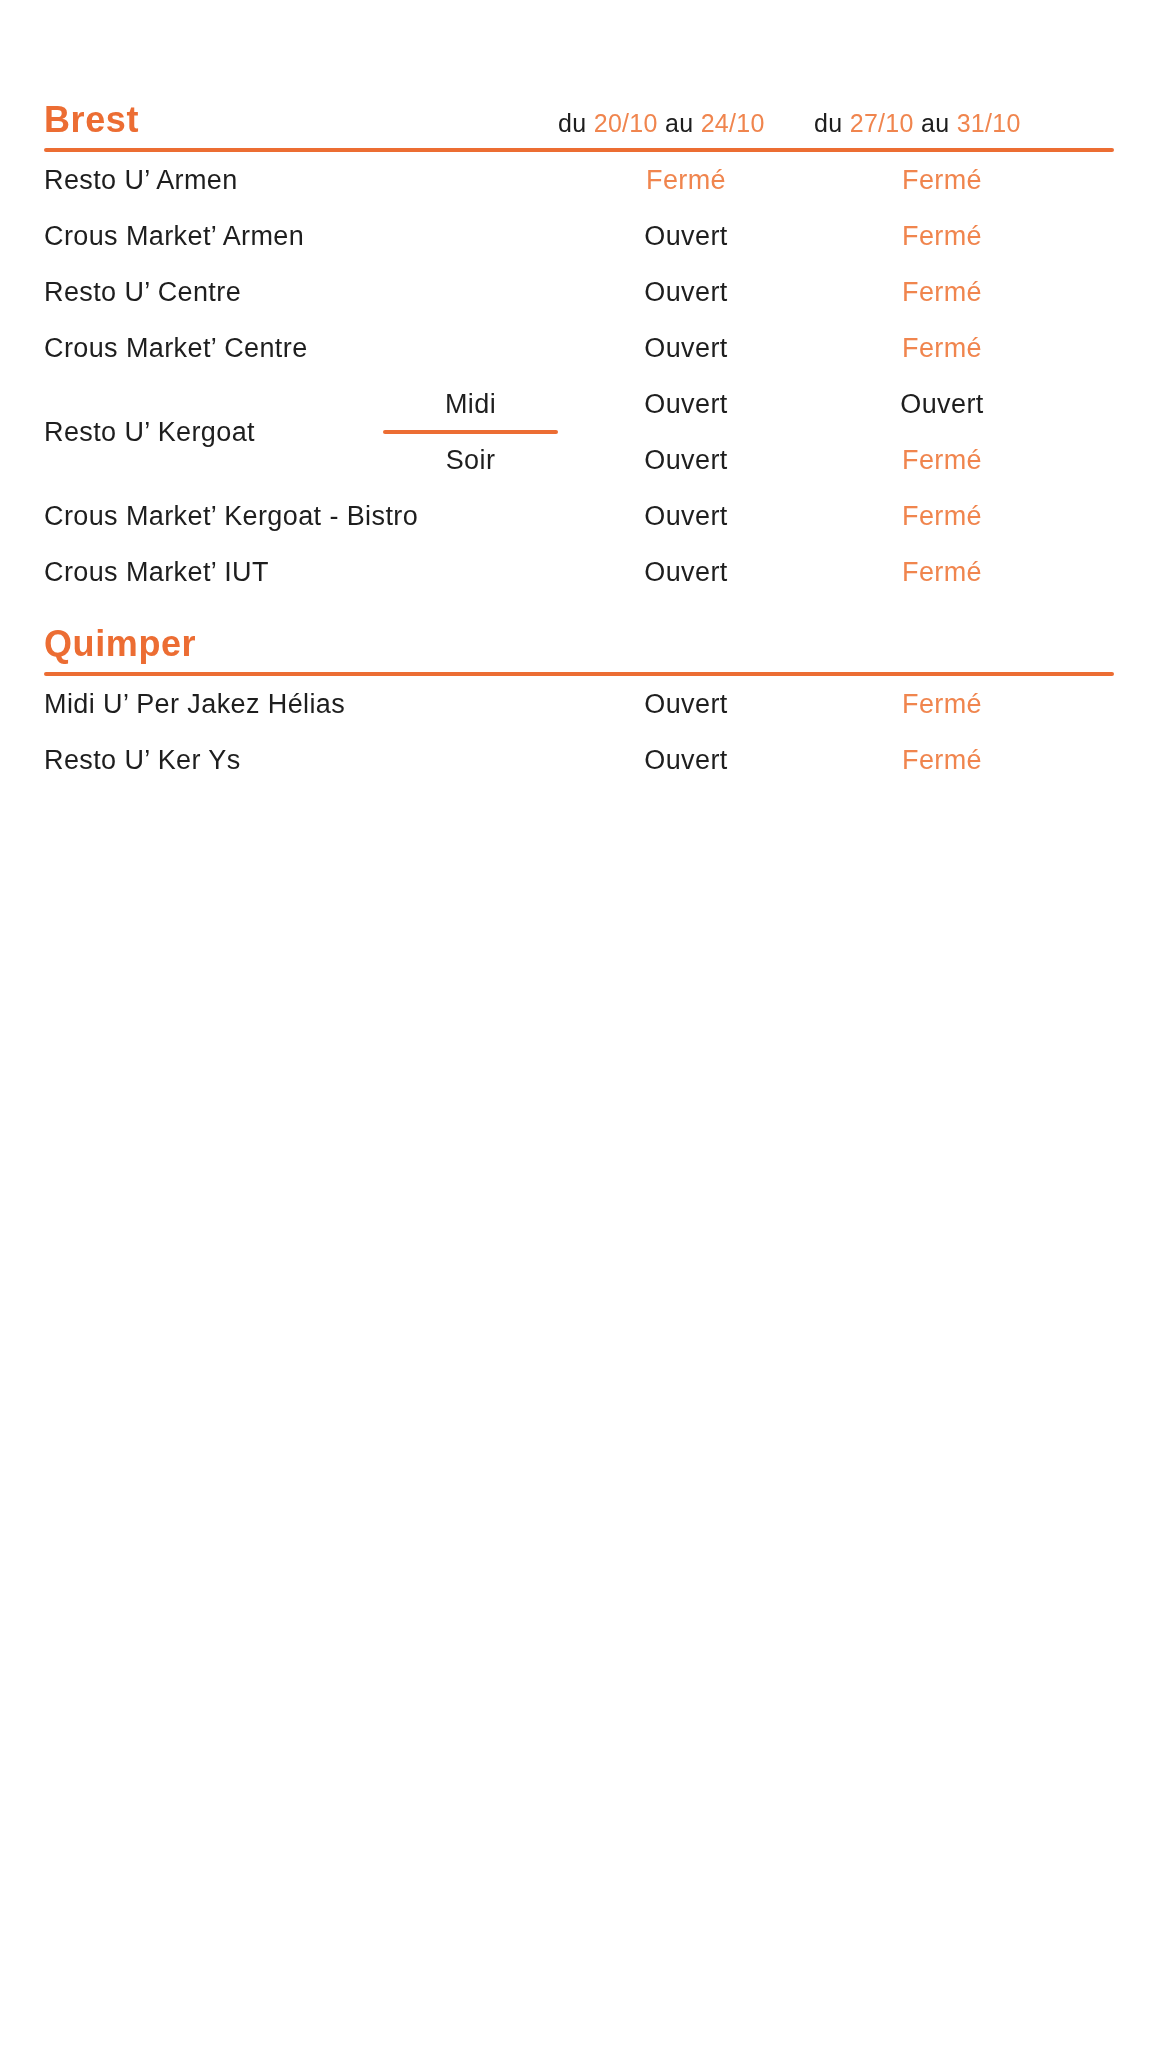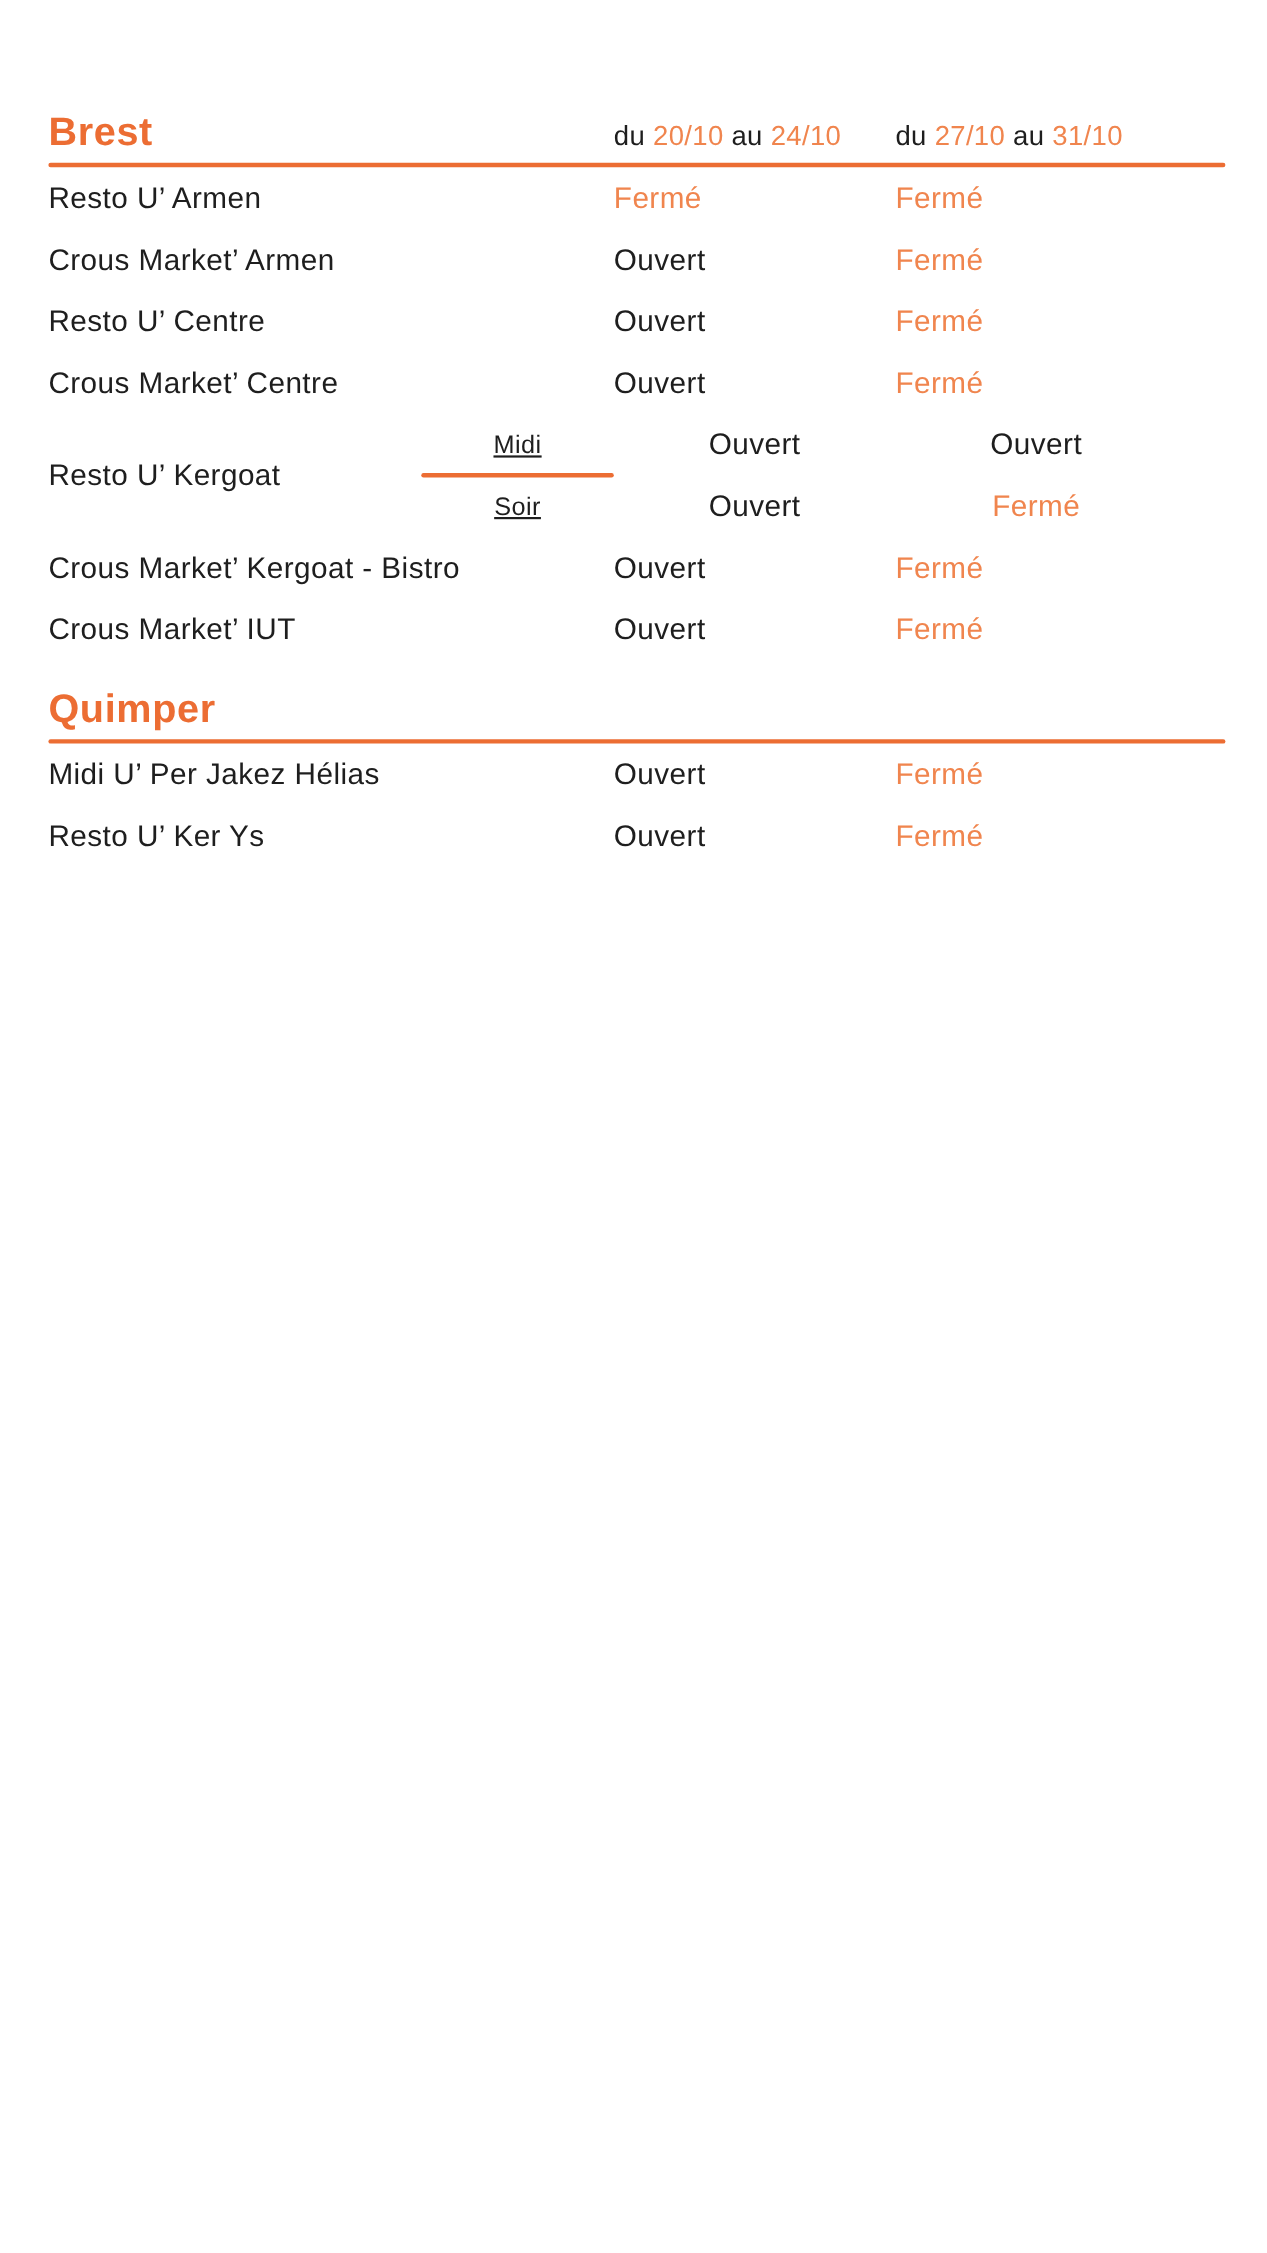--- a/index.html
+++ b/index.html
@@ -55,21 +55,21 @@
 
   .name {
     font-size: 27px;
     letter-spacing: 0.4px;
     color: var(--text-dark);
     white-space: nowrap;
   }
   .status {
     font-size: 27px;
     letter-spacing: 0.4px;
-    text-align: left;
+    text-align: center;
     color: var(--text-dark);
   }
   .status.closed { color: var(--accent-light); }
 
   .kergoat-name {
     display: flex;
     align-items: center;
     justify-content: space-between;
     height: 112px;
   }
@@ -77,24 +77,23 @@
     position: relative;
     width: 175px;
     display: flex;
     flex-direction: column;
   }
   .sublabel {
     height: 56px;
     display: flex;
     align-items: center;
     justify-content: center;
-    font-size: 23px;
+    font-size: 27px;
     letter-spacing: 0.4px;
     color: var(--text-dark);
-    text-decoration: underline;
   }
   .subdivider {
     position: absolute;
     top: 54px;
     left: 0;
     right: 0;
     height: 4px;
     background: var(--accent);
     border-radius: 2px;
   }

